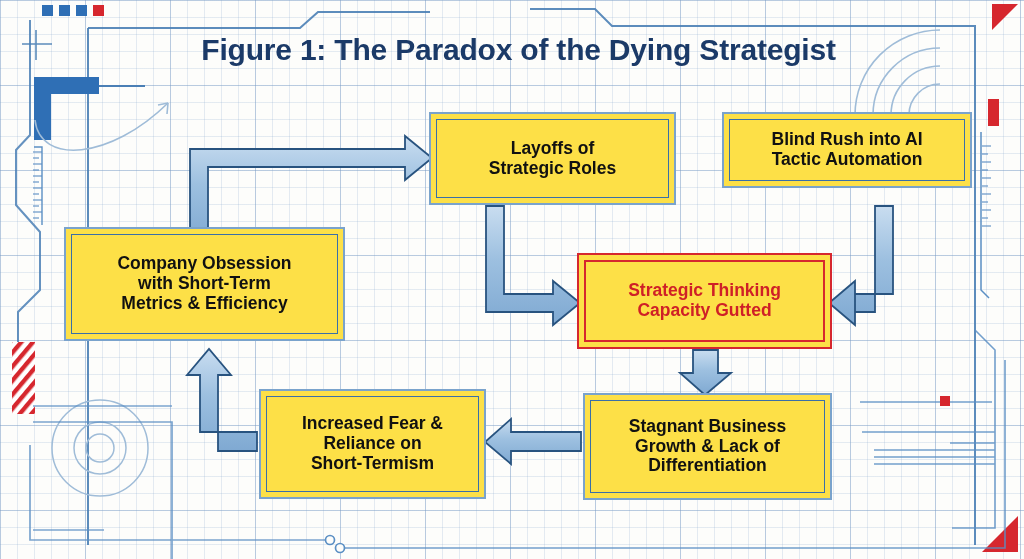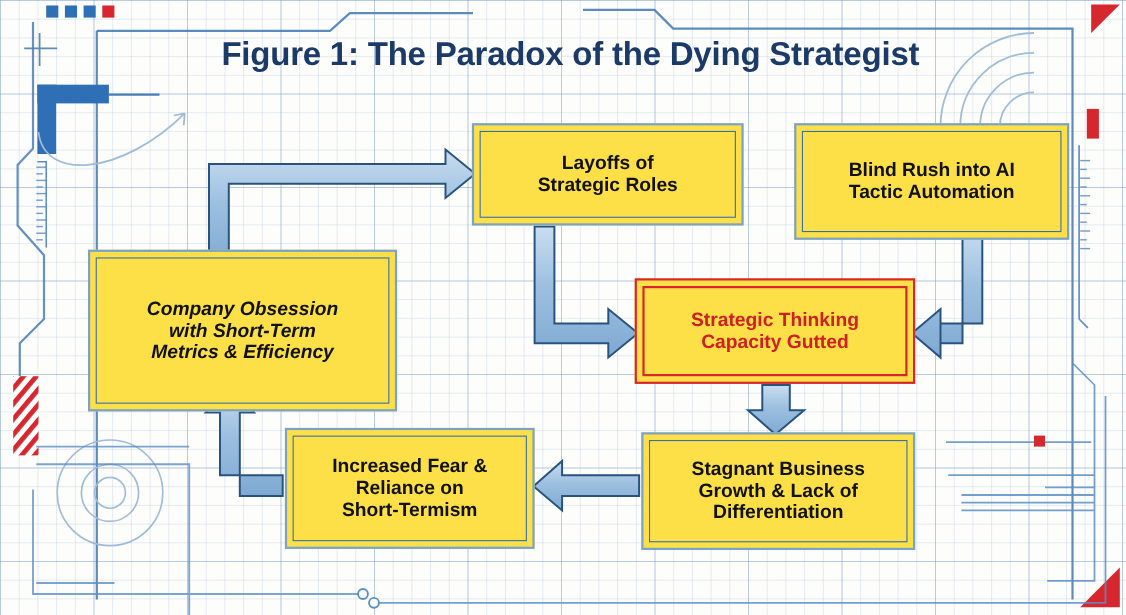--- a/index.html
+++ b/index.html
@@ -45,22 +45,22 @@
   .node.blue .lbl{color:#111;}
   .node.red{border:2.5px solid #d6272e;}
   .node.red .inner{border:2px solid #d6272e;}
   .node.red .lbl{color:#cf2027;}
   .lbl{
     font-weight:bold;line-height:1.13;font-size:17.5px;
     position:relative;z-index:2;white-space:pre-line;
   }
   
   #n-layoffs   {left:429px;top:112px;width:247px;height:93px;}
-  #n-ai        {left:722px;top:112px;width:250px;height:106px;}
-  #n-company   {left:80px; top:227px;width:281px;height:147px;font-style:italic;}
+  #n-ai        {left:722px;top:112px;width:250px;height:76px;}
+  #n-company   {left:64px; top:227px;width:281px;height:114px;}
   #n-gutted    {left:577px;top:253px;width:255px;height:96px;padding-left:37px;}
   #n-stagnant  {left:583px;top:393px;width:249px;height:107px;}
   #n-fear      {left:259px;top:389px;width:227px;height:110px;}
 </style>
 </head>
 <body>
 
 <div id="stage">
 
   <div class="grid-fine"></div>

